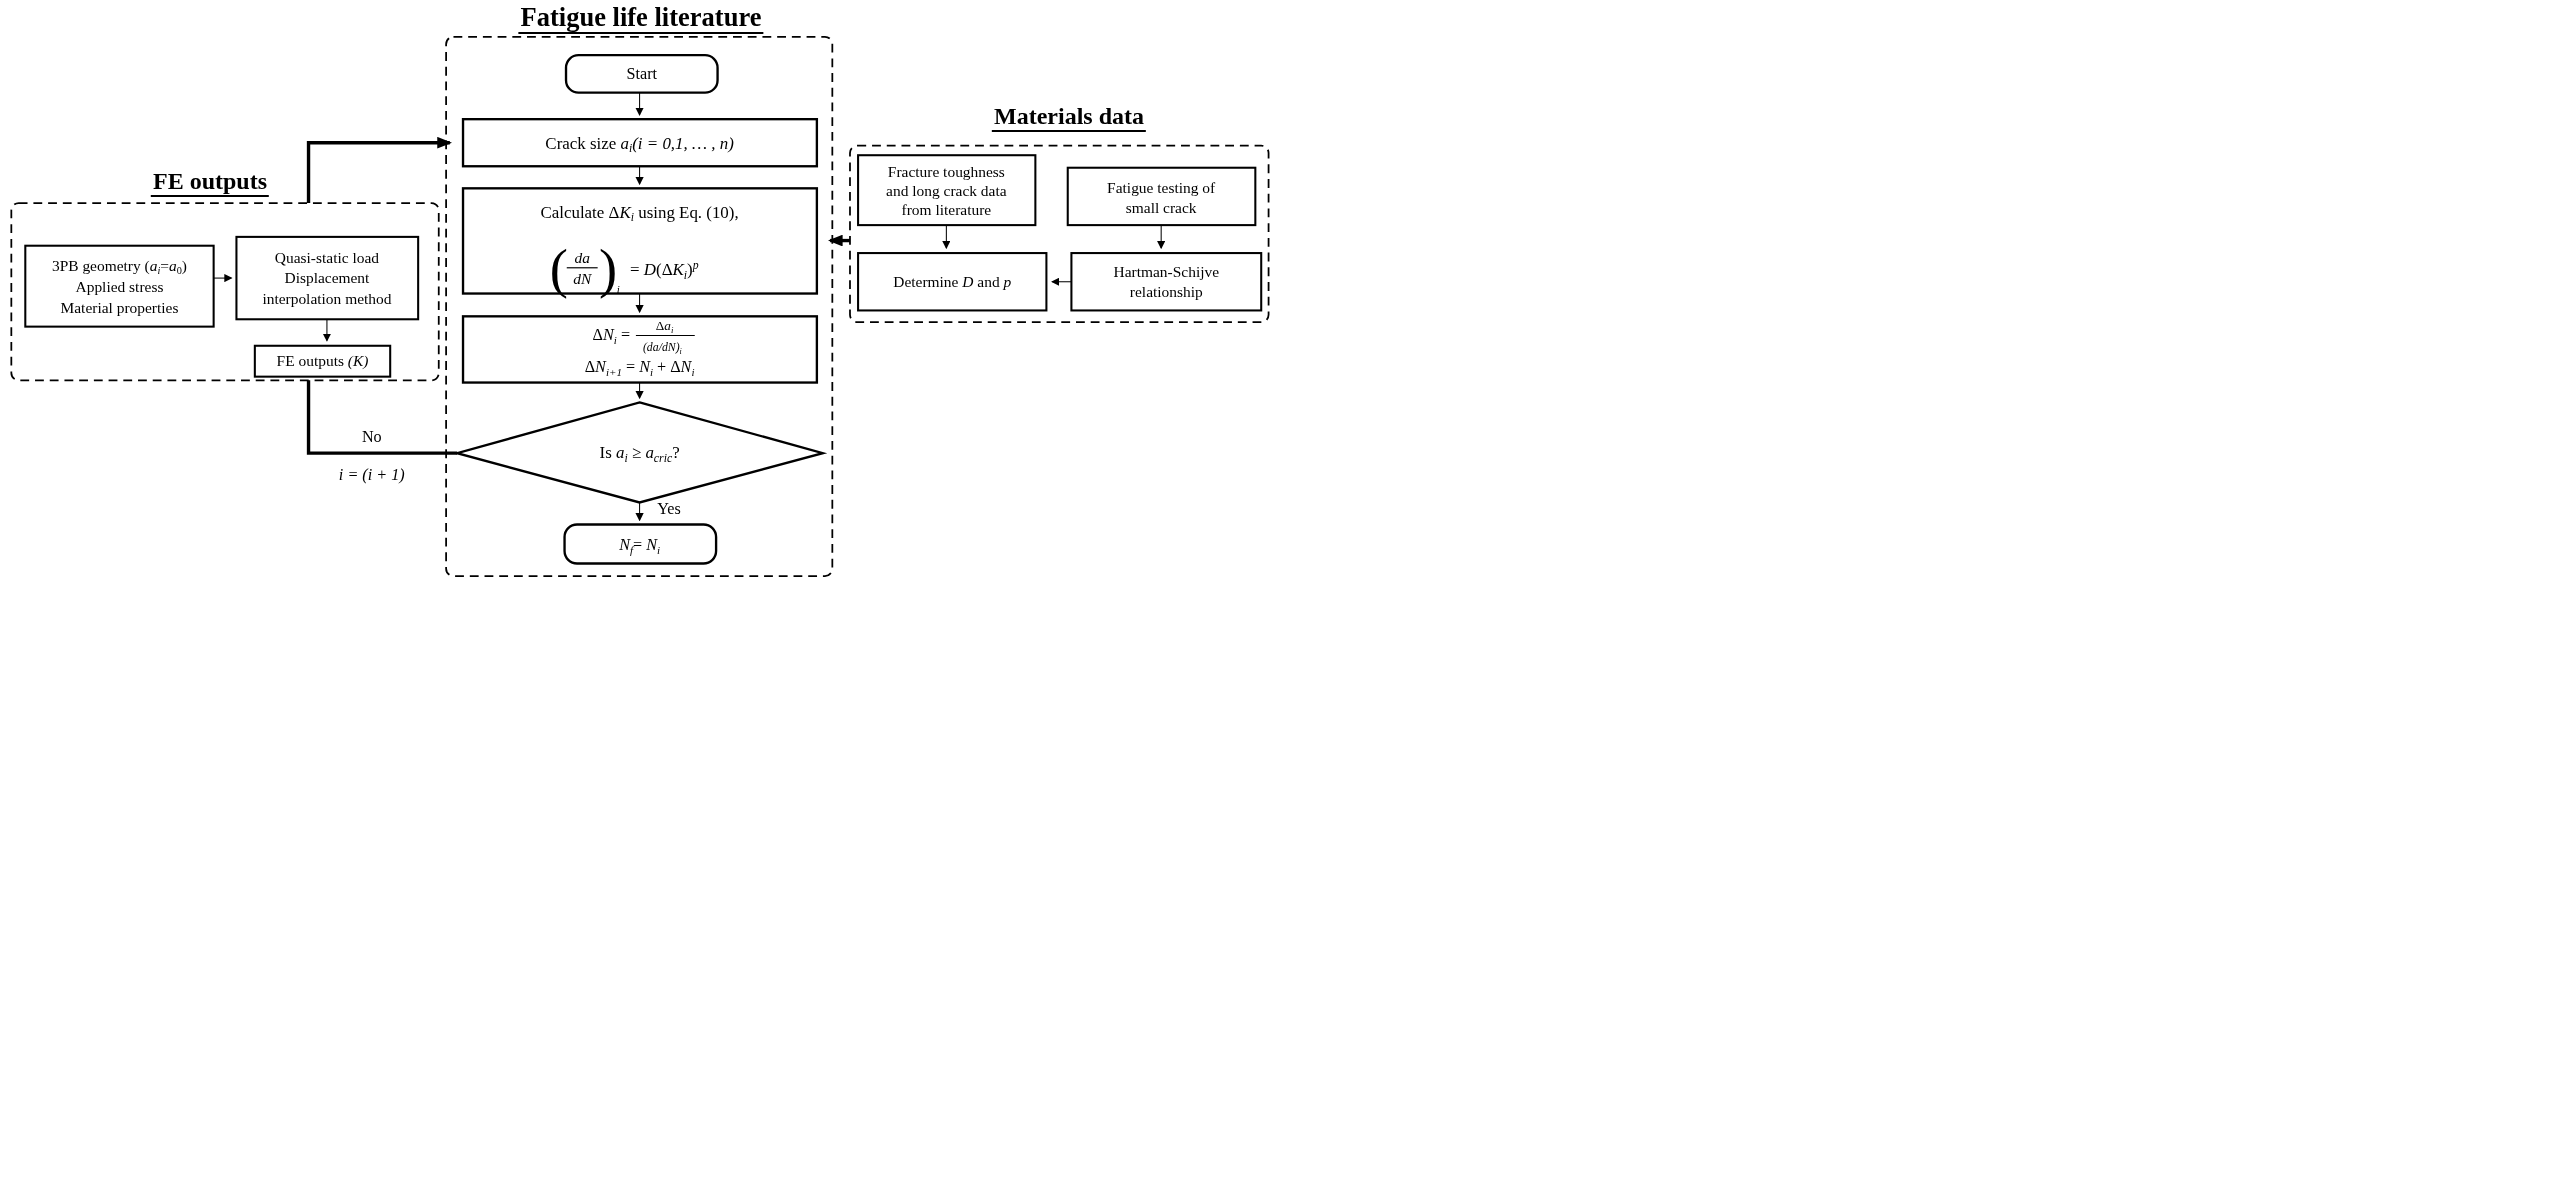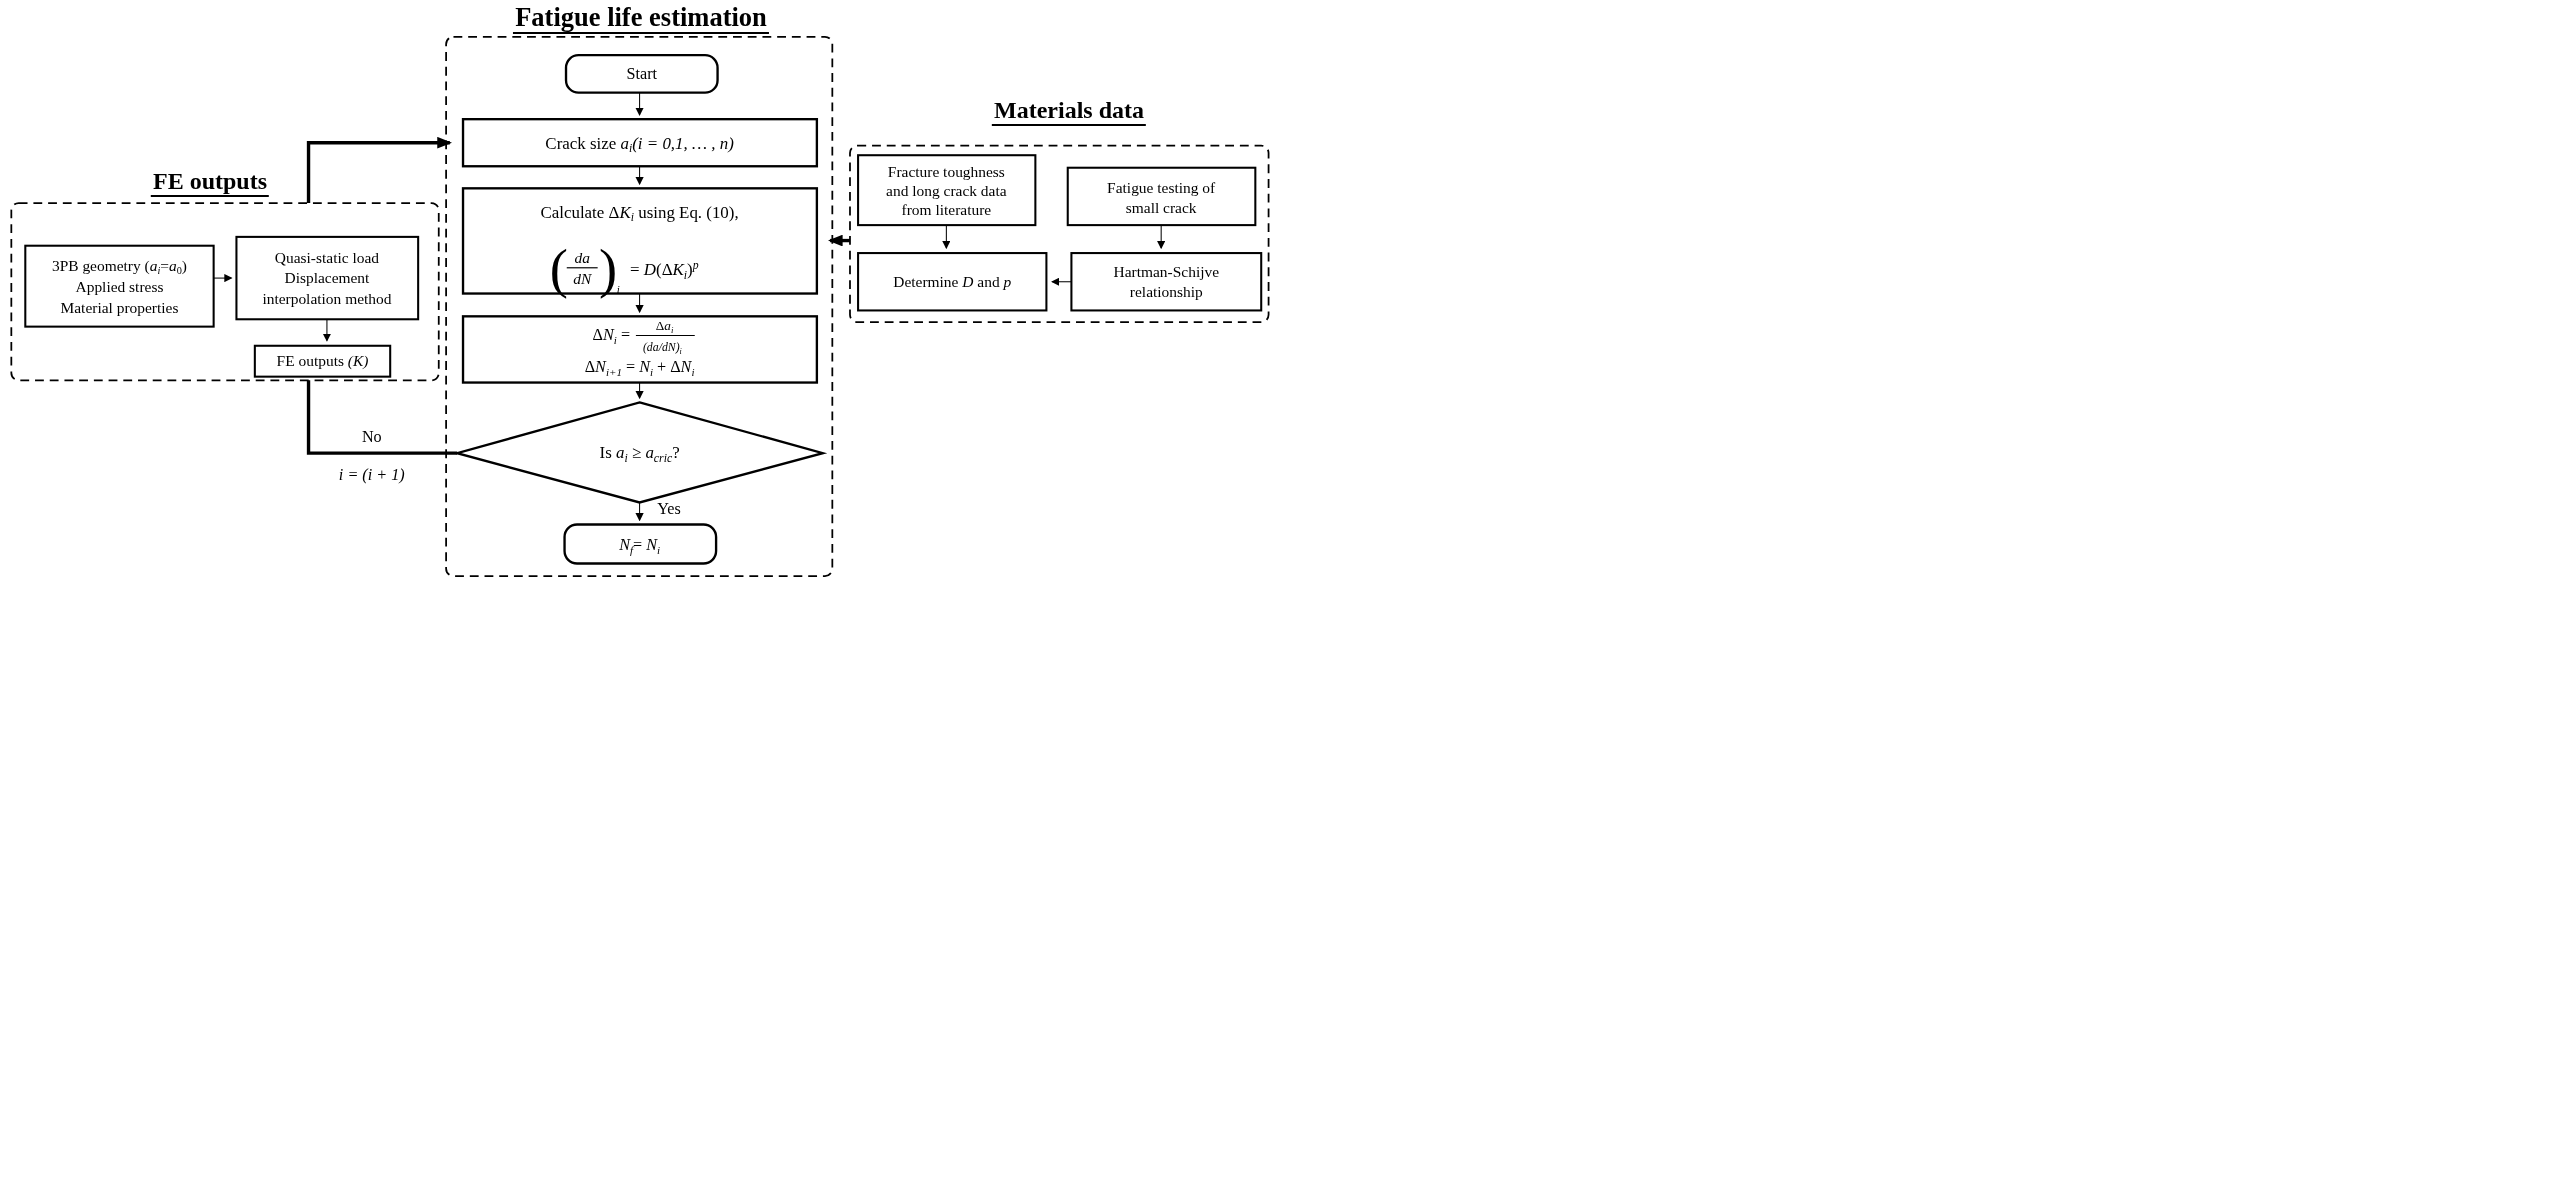--- a/index.html
+++ b/index.html
@@ -123,17 +123,17 @@
     </g>
 
     <text x="1294" y="390" font-size="21" text-anchor="middle"><tspan>Determine </tspan><tspan class="it">D</tspan><tspan> and </tspan><tspan class="it">p</tspan></text>
 
     <g>
       <text x="1585" y="376" font-size="21" text-anchor="middle">Hartman-Schijve</text>
       <text x="1585" y="404" font-size="21" text-anchor="middle">relationship</text>
     </g>
   </svg>
 
-  <div class="sec-title t-main" style="left:641px;top:3.7px;">Fatigue life estimation</div>
+  <div class="sec-title t-main" style="left:641px;top:3.7px;">Fatigue life literature</div>
   <div class="sec-title t-side" style="left:210px;top:169px;">FE outputs</div>
-  <div class="sec-title t-side" style="left:1069px;top:98px;">Materials data</div>
+  <div class="sec-title t-side" style="left:1069px;top:104px;">Materials data</div>
 </div>
 
 
 </body></html>

